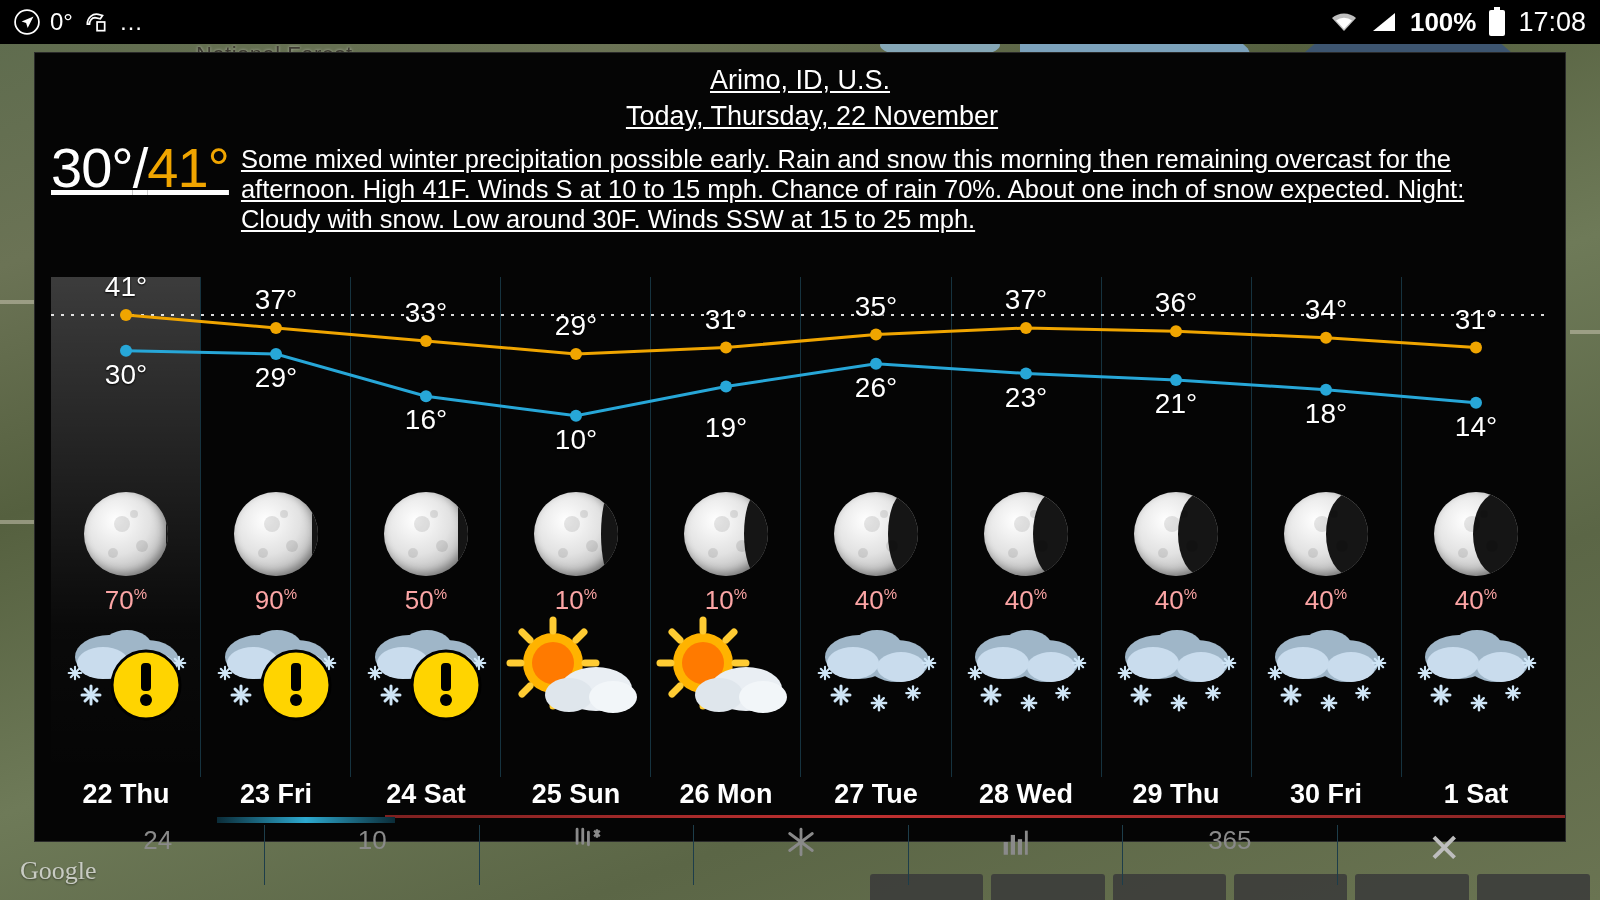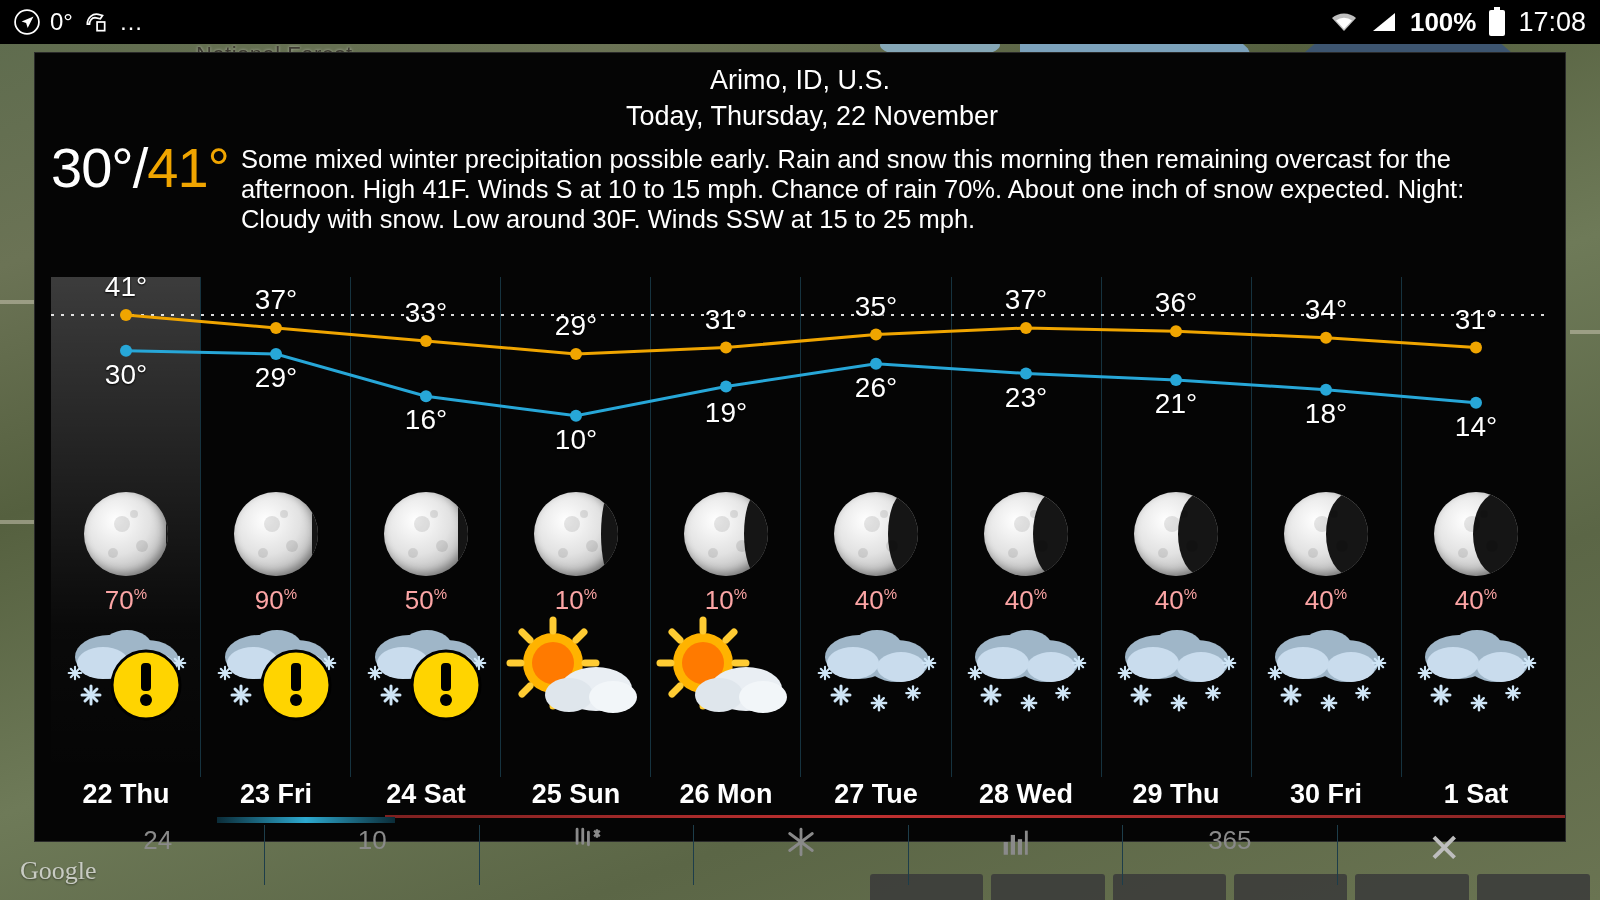--- a/index.html
+++ b/index.html
@@ -55,20 +55,21 @@
   .sb-right { margin-left: auto; display: flex; align-items: center; gap: 12px; }
   .sb-icon { display: inline-flex; align-items: center; justify-content: center; }
   .sb-time { font-size: 27px; }
   .sb-batt-pct { font-size: 26px; font-weight: bold; }
 
   
   .panel {
     position: absolute; left: 34px; top: 52px; width: 1532px; height: 790px;
     background: #050505; border: 1px solid #2a2a2a; z-index: 20;
     color: #fff;
+    text-decoration: underline;
   }
   .p-title { text-align: center; padding-top: 10px; font-size: 27px; line-height: 1.32; }
   .p-title .loc { display: block; }
   .p-title .day { display: block; margin-left: 24px; }
 
   .summary-row { display: flex; align-items: flex-start; padding: 6px 18px 0 16px; }
   .temps { font-size: 56px; line-height: 1.0; white-space: nowrap; letter-spacing: -1px; }
   .temps .lo { color: #ffffff; }
   .temps .sep { color: #ffffff; }
   .temps .hi { color: #f0a500; }
@@ -466,21 +467,21 @@
           <line x1="83" y1="17" x2="75" y2="25"></line>
                   <line x1="29" y1="71" x2="21" y2="79"></line>
         </g>
         <ellipse cx="95" cy="74" rx="36" ry="22" fill="#e9eef3"></ellipse>
         <ellipse cx="68" cy="80" rx="24" ry="17" fill="#dfe6ec"></ellipse>
         <ellipse cx="112" cy="82" rx="24" ry="16" fill="#f2f6f9"></ellipse>
       </g>
             </svg>
           </div>
           <div class="hi-label" style="left: 675px; top: 26.5px;">31°</div>
-          <div class="lo-label" style="left: 675px; top: 120px;">19°</div>
+          <div class="lo-label" style="left: 675px; top: 135px;">19°</div>
           <div class="moon" style="left: 675px; top: 215px;">
             <div class="shadow" style="width: 24px; border-radius: 60% 0px 0px 60% / 50% 0px 0px 50%;"></div>
             <div class="crater" style="left: 30px; top: 24px; width: 16px; height: 16px;"></div>
             <div class="crater" style="left: 52px; top: 48px; width: 12px; height: 12px;"></div>
             <div class="crater" style="left: 24px; top: 56px; width: 10px; height: 10px;"></div>
             <div class="crater" style="left: 46px; top: 18px; width: 8px; height: 8px;"></div>
           </div>
           <div class="pop" style="left: 675px;">10<sup>%</sup></div>
           <div class="wx-icon" style="left: 675px; position: absolute;">
             <svg viewBox="0 0 150 110" width="150" height="110">

